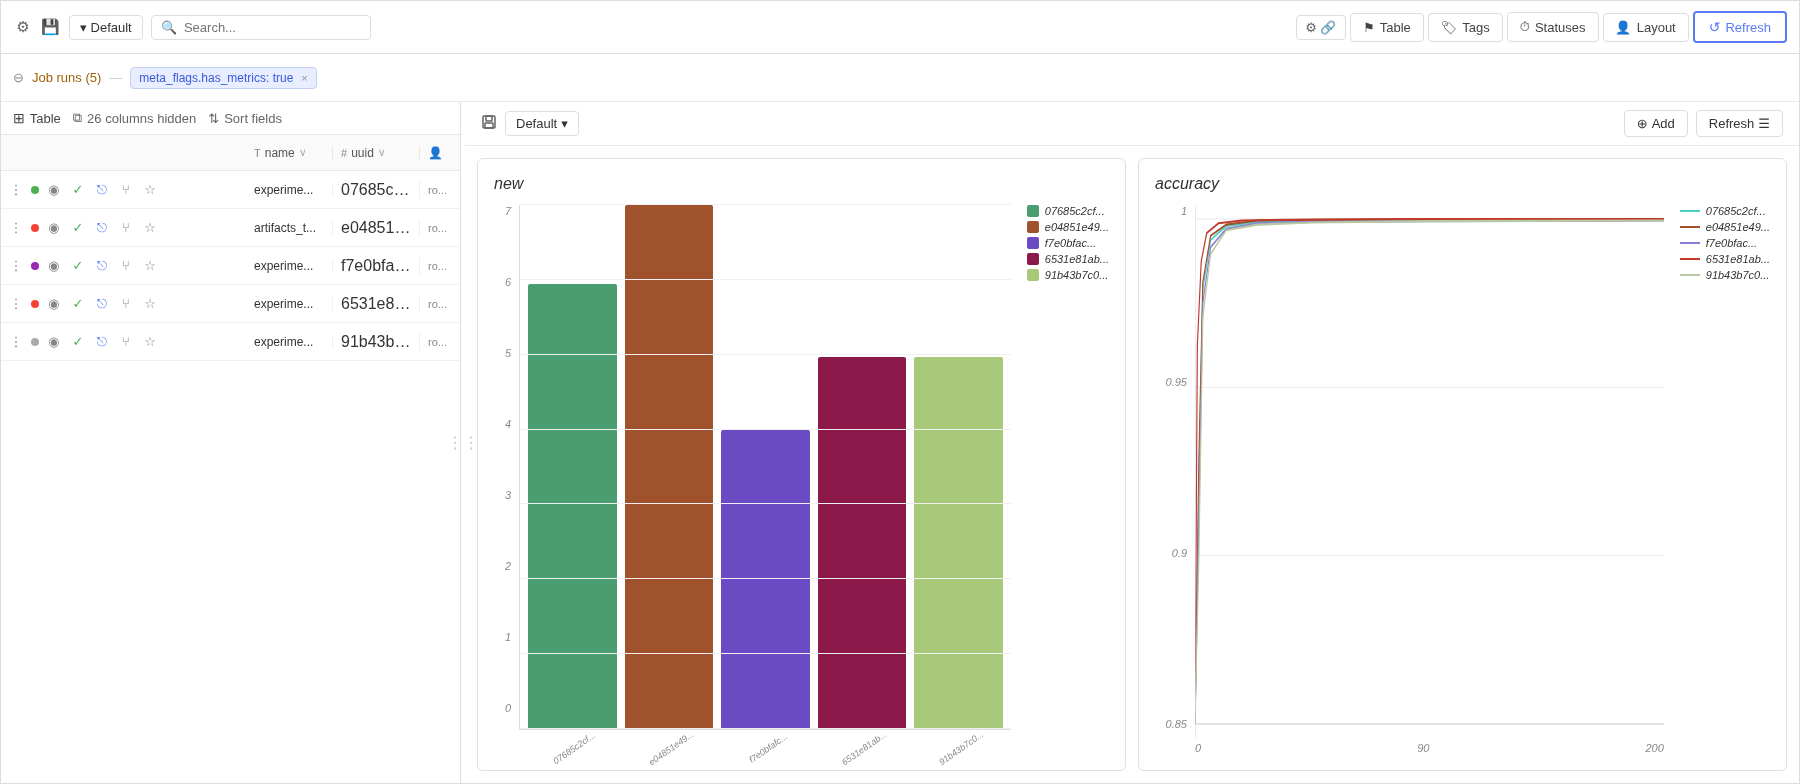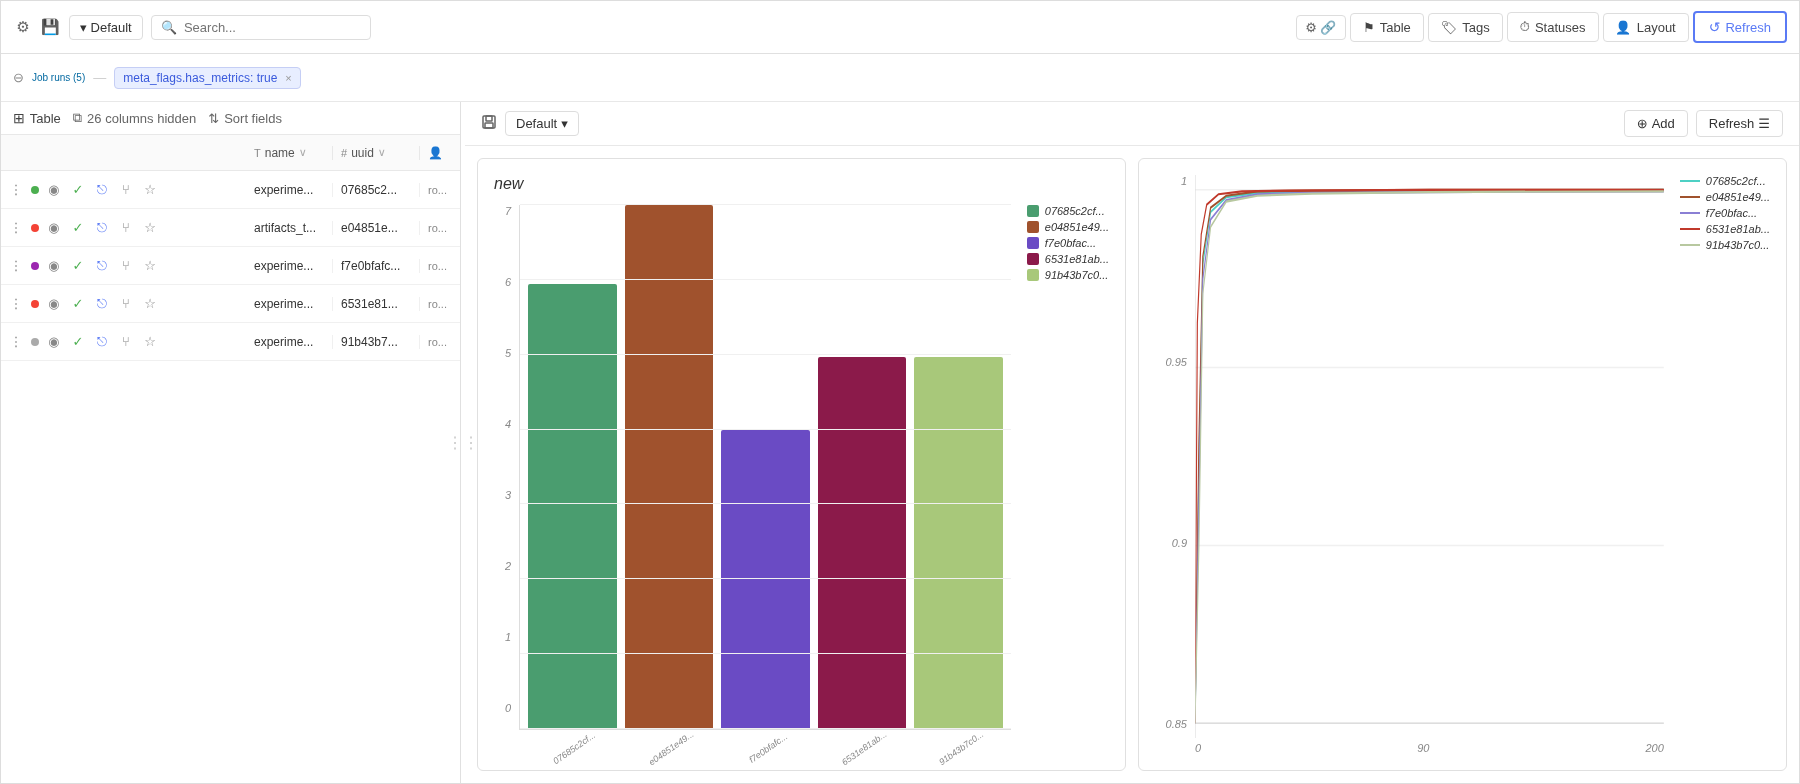--- a/index.html
+++ b/index.html
@@ -15,21 +15,21 @@
     .search-box input { border: none; outline: none; font-size: 13px; color: #666; background: transparent; width: 100%; }
     .top-bar-right { display: flex; align-items: center; gap: 4px; }
     .top-btn { display: flex; align-items: center; gap: 5px; padding: 6px 12px; border: 1px solid #ddd; border-radius: 4px; cursor: pointer; font-size: 13px; color: #444; background: #fff; }
     .refresh-btn { display: flex; align-items: center; gap: 5px; padding: 6px 14px; border: 2px solid #5a7af5; border-radius: 4px; cursor: pointer; font-size: 13px; color: #5a7af5; background: #fff; font-weight: 500; }
     .settings-pair { display: flex; align-items: center; gap: 4px; padding: 4px 8px; border: 1px solid #ddd; border-radius: 4px; cursor: pointer; color: #666; }
 
     
     .filter-bar { height: 48px; display: flex; align-items: center; padding: 0 12px; border-bottom: 1px solid #e8e8e8; background: #fff; gap: 10px; }
     .filter-bar-left { display: flex; align-items: center; gap: 8px; }
     .expand-icon { color: #888; cursor: pointer; font-size: 13px; }
-    .job-runs-label { color: #0369a1; font-size: 10px; }
+    .job-runs-label { color: #a16207; font-size: 13px; }
     .filter-chip { display: flex; align-items: center; gap: 6px; padding: 3px 8px; background: #e8eeff; border: 1px solid #c5cef5; border-radius: 4px; font-size: 12px; color: #3a5adc; cursor: pointer; }
     .filter-chip-close { color: #999; cursor: pointer; font-size: 11px; margin-left: 2px; }
 
     
     .main-content { display: flex; flex: 1; overflow: hidden; }
 
     
     .table-panel { width: 460px; border-right: 1px solid #e0e0e0; display: flex; flex-direction: column; overflow: hidden; }
     .table-toolbar { display: flex; align-items: center; padding: 8px 12px; gap: 12px; border-bottom: 1px solid #e8e8e8; }
     .table-toolbar-item { display: flex; align-items: center; gap: 5px; font-size: 13px; color: #444; cursor: pointer; }
@@ -40,21 +40,21 @@
     .th-name { display: flex; align-items: center; gap: 4px; padding: 0 8px; flex: 1; border-right: 1px solid #e8e8e8; font-weight: 500; font-size: 12px; color: #555; }
     .th-uuid { display: flex; align-items: center; gap: 4px; padding: 0 8px; flex: 1; border-right: 1px solid #e8e8e8; font-weight: 500; font-size: 12px; color: #555; }
     .th-user { display: flex; align-items: center; padding: 0 8px; width: 40px; font-size: 12px; color: #888; }
     .table-row { display: flex; align-items: center; height: 38px; border-bottom: 1px solid #f0f0f0; }
     .row-actions { display: flex; align-items: center; gap: 6px; padding: 0 6px; width: 245px; flex-shrink: 0; }
     .action-icon { color: #888; cursor: pointer; font-size: 13px; width: 18px; text-align: center; }
     .action-icon.green { color: #4caf50; }
     .action-icon.blue { color: #5a7af5; }
     .status-dot { width: 8px; height: 8px; border-radius: 50%; flex-shrink: 0; }
     .cell-name { flex: 1; padding: 0 8px; font-size: 12px; color: #333; overflow: hidden; text-overflow: ellipsis; white-space: nowrap; border-right: 1px solid #f0f0f0; }
-    .cell-uuid { flex: 1; padding: 0 8px; font-size: 12px; color: #333; overflow: hidden; text-overflow: ellipsis; white-space: nowrap; border-right: 1px solid #f0f0f0; }
+    .cell-uuid { flex: 1; padding: 0 8px; font-size: 16px; color: #333; overflow: hidden; text-overflow: ellipsis; white-space: nowrap; border-right: 1px solid #f0f0f0; }
     .cell-user { width: 40px; padding: 0 8px; font-size: 11px; color: #888; }
 
     
     .charts-panel { flex: 1; display: flex; flex-direction: column; overflow: hidden; }
     .charts-toolbar { display: flex; align-items: center; padding: 8px 16px; gap: 8px; border-bottom: 1px solid #e8e8e8; }
     .chart-save-icon { color: #888; cursor: pointer; }
     .default-chart-dropdown { display: flex; align-items: center; gap: 4px; padding: 4px 10px; border: 1px solid #ddd; border-radius: 4px; cursor: pointer; font-size: 13px; }
     .charts-toolbar-right { margin-left: auto; display: flex; gap: 8px; }
     .add-btn { display: flex; align-items: center; gap: 4px; padding: 5px 12px; border: 1px solid #ddd; border-radius: 4px; cursor: pointer; font-size: 13px; color: #333; }
     .layout-btn { display: flex; align-items: center; gap: 4px; padding: 5px 12px; border: 1px solid #ddd; border-radius: 4px; cursor: pointer; font-size: 13px; color: #333; }
@@ -349,20 +349,21 @@
                 <div class="legend-item">
                   <div class="legend-color" style="background:#a8c87a;"></div>
                   <span>91b43b7c0...</span>
                 </div>
               </div>
             </div>
           </div>
         </div>
 
         <div class="chart-card">
+          <div class="chart-title">accuracy</div>
           <div class="line-chart-container">
             <div class="line-y-axis">
               <span>1</span>
               <span>0.95</span>
               <span>0.9</span>
               <span>0.85</span>
             </div>
             <div class="line-chart-svg-area">
               <svg class="line-chart-svg" viewBox="0 0 600 380" preserveAspectRatio="none" style="width:100%;height:100%;">
 

